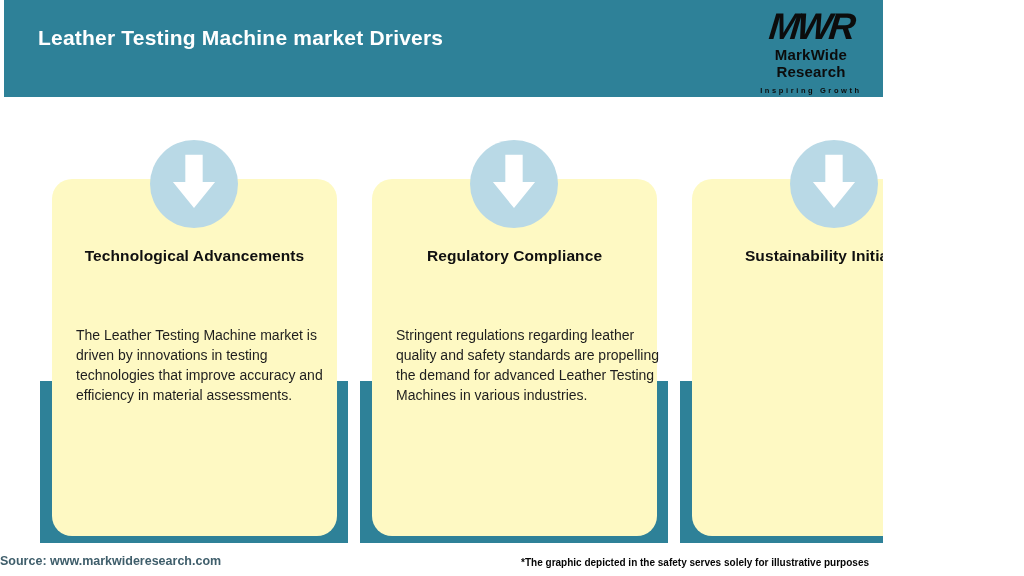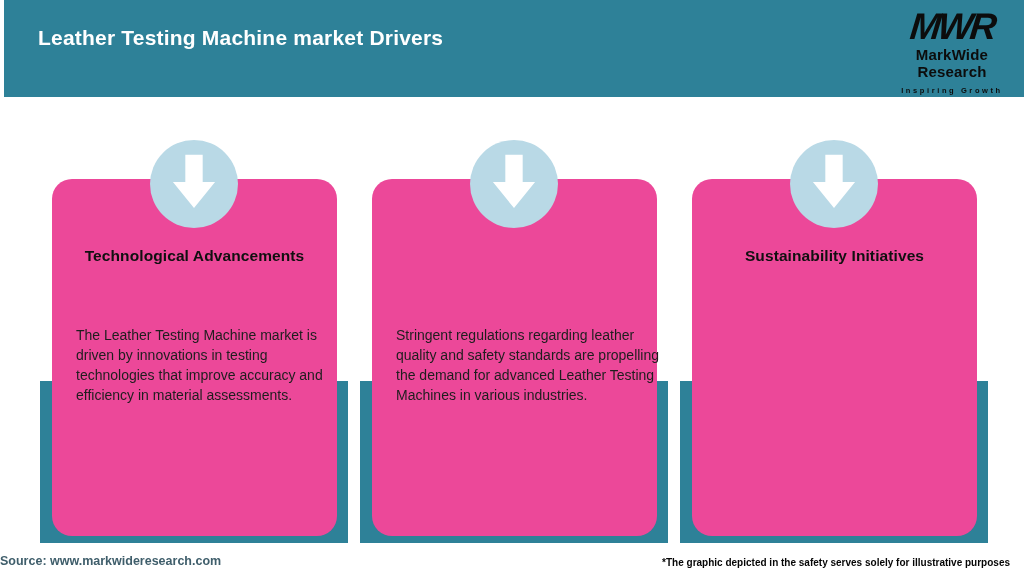--- a/index.html
+++ b/index.html
@@ -1,17 +1,17 @@
 <!DOCTYPE html>
 <html><head>
 <meta charset="utf-8">
 <style>
   * { margin: 0; padding: 0; box-sizing: border-box; }
   html, body { width: 1024px; height: 576px; background: #ffffff; font-family: "Liberation Sans", sans-serif; }
-  .stage { position: relative; width: 1024px; height: 576px; background: #ffffff; overflow: hidden; }
+  .stage { position: relative; width: 883px; height: 576px; background: #ffffff; overflow: hidden; }
 
   
   .header {
     position: absolute; left: 4px; right: 0; top: 0; height: 97px;
     background: #2e8198;
   }
   .header-title {
     position: absolute; left: 34px; top: 26px;
     color: #ffffff; font-size: 21px; font-weight: bold; letter-spacing: 0.2px;
   }
@@ -29,21 +29,21 @@
     display: block; font-size: 7.5px; font-weight: bold; color: #0c0c0c; letter-spacing: 2.6px; margin-top: 6px;
   }
 
   
   .shadow-rect {
     position: absolute; top: 381px; width: 308px; height: 162px;
     background: #2e8198;
   }
   .card {
     position: absolute; top: 179px; width: 285px; height: 357px;
-    background: #ec4899; border-radius: 20px;
+    background: #fef9c3; border-radius: 20px;
   }
   .circle {
     position: absolute; top: 140px; width: 88px; height: 88px; border-radius: 50%;
     background: #b9d9e6; display: flex; align-items: center; justify-content: center;
   }
   .circle svg { width: 62px; height: 74px; margin-top: -4px; }
   .card-title {
     position: absolute; top: 68px; left: 0; right: 0; text-align: center;
     font-size: 15.5px; font-weight: bold; color: #101010; letter-spacing: 0.1px;
   }
@@ -89,20 +89,21 @@
     <div class="circle">
       <svg viewBox="0 0 100 100" xmlns="http://www.w3.org/2000/svg">
         <polygon points="36,6 64,6 64,50 84,50 50,92 16,50 36,50" fill="#ffffff"></polygon>
       </svg>
     </div>
   </div>
 
   <div class="col2">
     <div class="shadow-rect"></div>
     <div class="card">
+      <div class="card-title">Regulatory Compliance</div>
       <div class="card-body">Stringent regulations regarding leather quality and safety standards are propelling the demand for advanced Leather Testing Machines in various industries.</div>
     </div>
     <div class="circle">
       <svg viewBox="0 0 100 100" xmlns="http://www.w3.org/2000/svg">
         <polygon points="36,6 64,6 64,50 84,50 50,92 16,50 36,50" fill="#ffffff"></polygon>
       </svg>
     </div>
   </div>
 
   <div class="col3">

